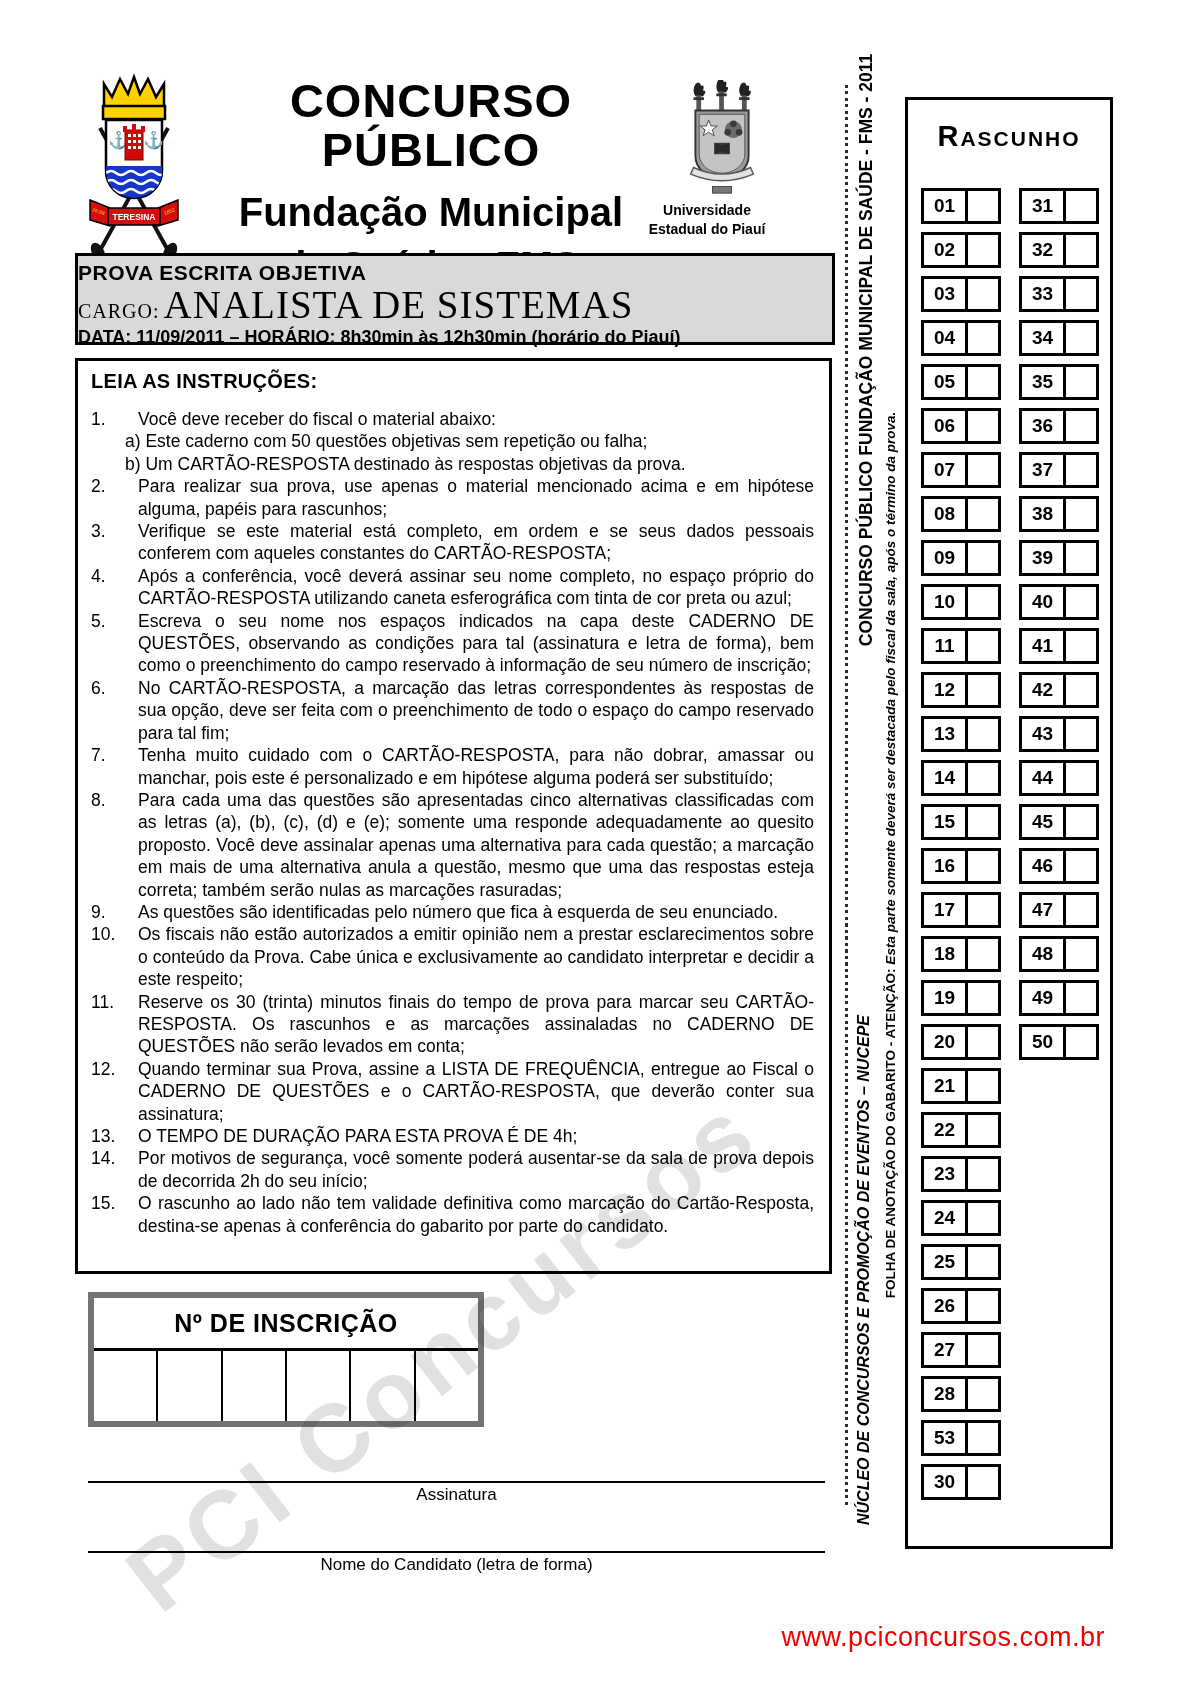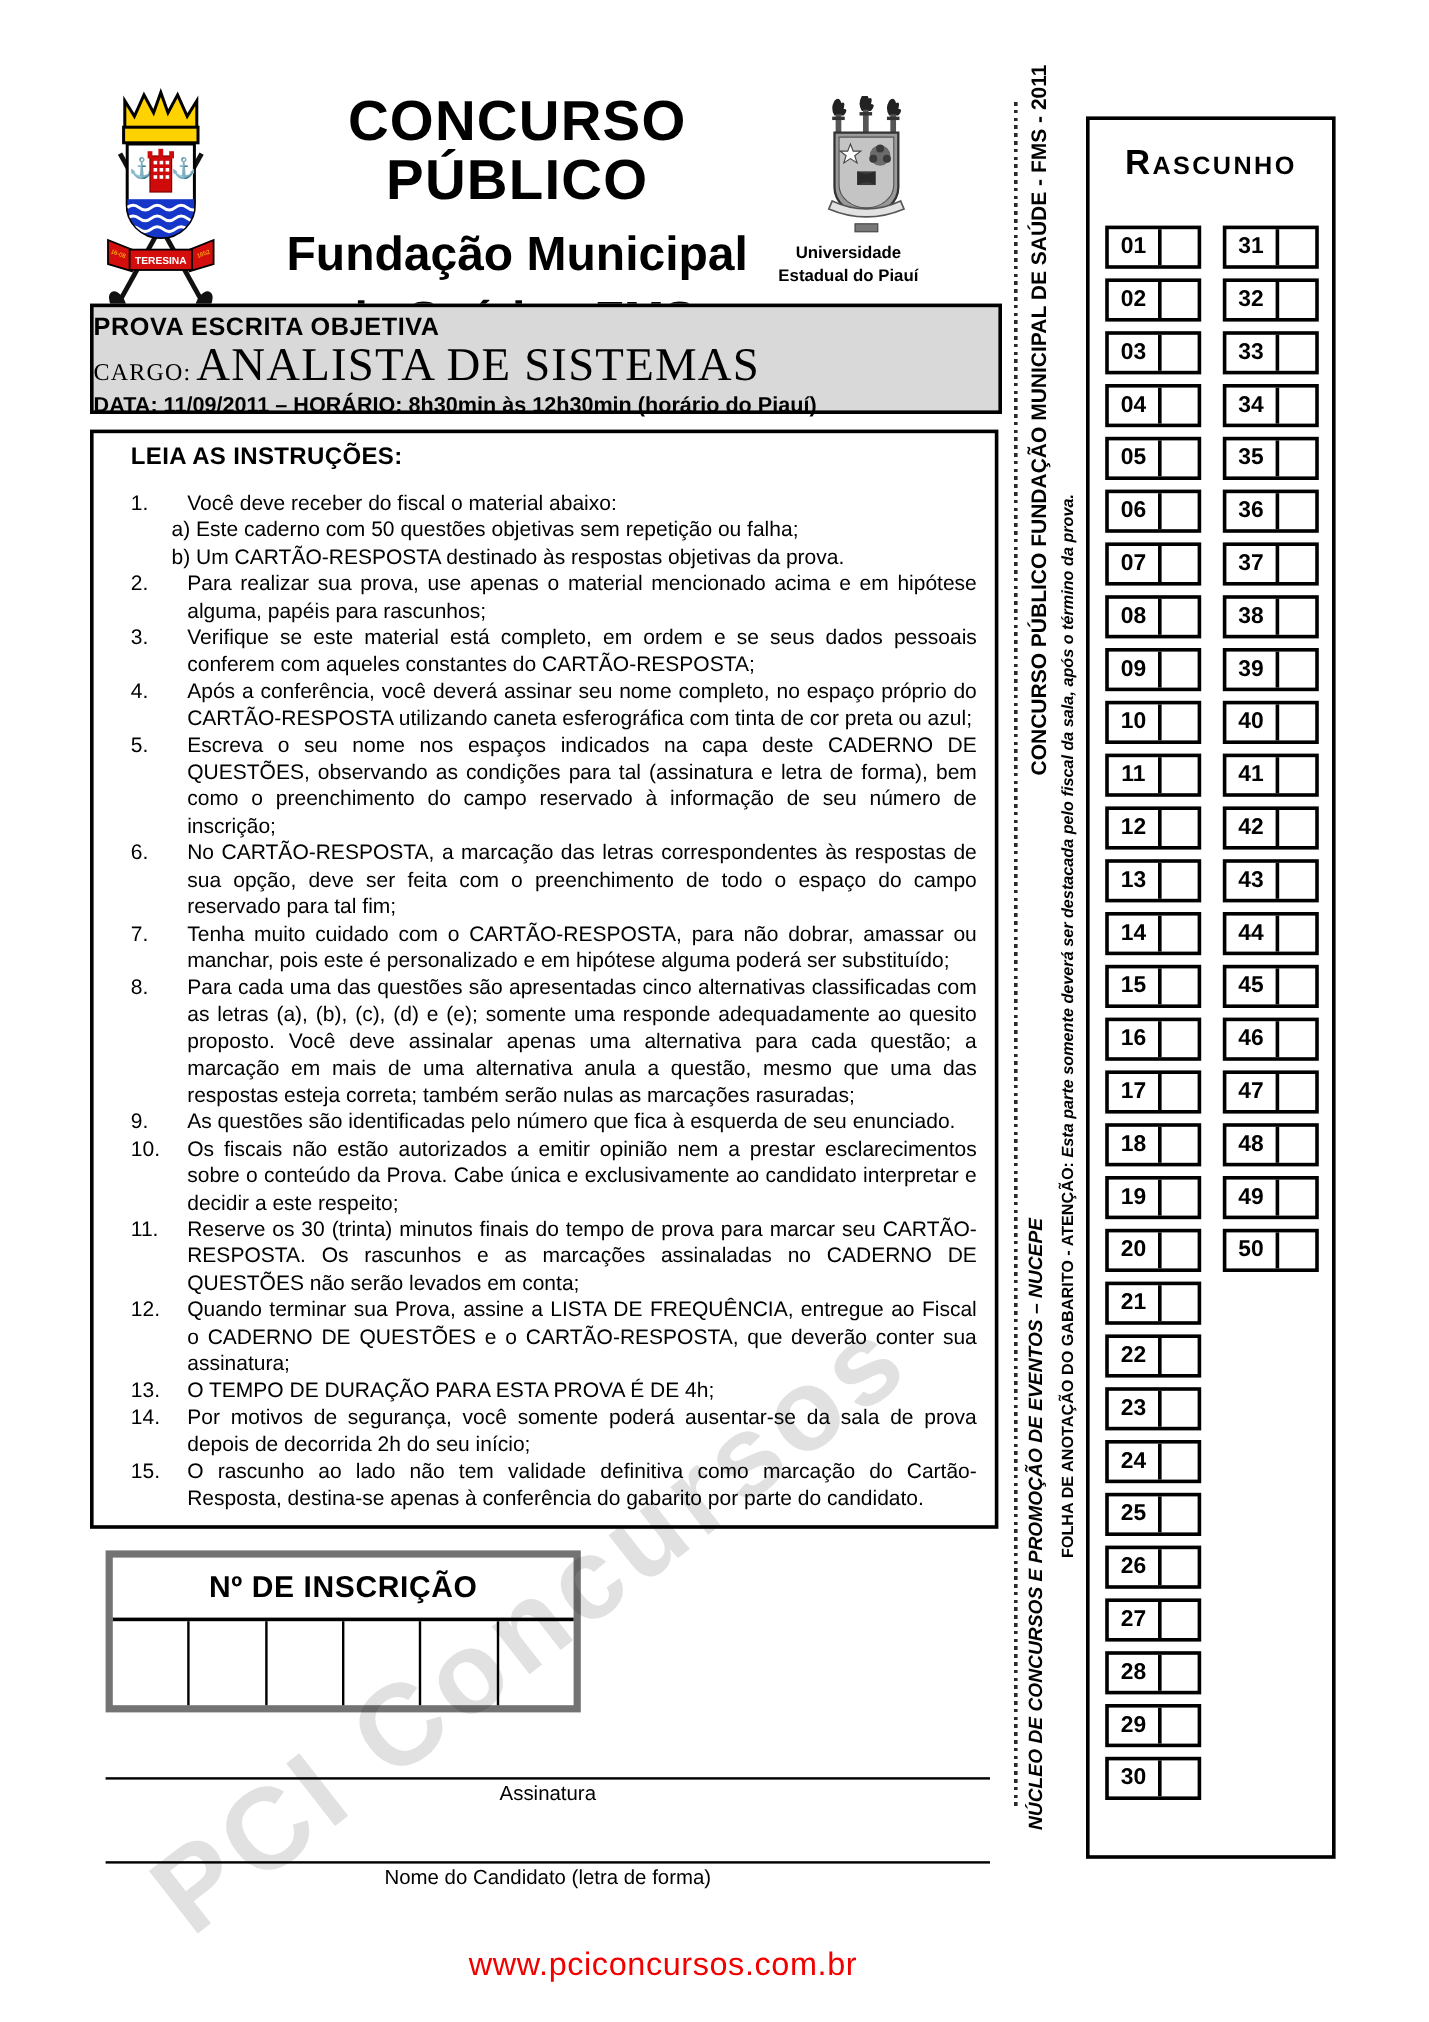--- a/index.html
+++ b/index.html
@@ -20,41 +20,41 @@
 
   
   #exam-box{left:75px;top:253px;width:760px;height:92px;background:#d9d9d9;border:3px solid #000;text-align:left;}
   .g1{font-size:21px;font-weight:bold;letter-spacing:.5px;margin-top:5px;}
   .g2{font-family:"Liberation Serif",serif;margin-top:0;line-height:1.05;}
   .cargo-label{font-size:20px;letter-spacing:1px;}
   .cargo-value{font-size:39px;letter-spacing:1px;}
   .g3{font-size:18px;font-weight:bold;margin-top:1px;}
 
   
-  #instr-box{left:75px;top:358px;width:757px;height:916px;border:3px solid #000;padding:9px 15px 0 31px;}
+  #instr-box{left:75px;top:358px;width:757px;height:916px;border:3px solid #000;padding:9px 15px 0 13px;}
   .ititle{font-size:20px;font-weight:bold;letter-spacing:.3px;}
   #instructions-list{margin-top:15px;font-size:17.5px;line-height:22.4px;}
   .instr-item{display:flex;}
   .inum{flex:0 0 47px;}
   .itext{flex:1;text-align:justify;}
   .isub{margin-left:-13px;text-align:left;}
 
   
   #inscricao-box{left:88px;top:1292px;width:396px;border:6px solid #737373;}
   #inscricao-title{height:50px;line-height:50px;text-align:center;font-size:25px;font-weight:bold;border-bottom:3px solid #000;letter-spacing:.5px;}
   #inscricao-cells{display:flex;height:70px;}
   .icell{flex:1;border-left:2px solid #000;}
   .icell:first-child{border-left:none;}
 
   
   .sig-line{left:88px;width:737px;border-top:2px solid #000;}
   .sig-label{left:88px;width:737px;text-align:center;font-size:17px;}
 
   
-  #footer-url{left:0;top:1622px;width:1105px;text-align:center;font-size:27px;letter-spacing:.5px;}
+  #footer-url{left:0;top:1622px;width:1105px;text-align:right;font-size:27px;letter-spacing:.5px;}
 
   
   #watermark{left:140px;top:1535px;font-size:96px;font-weight:bold;letter-spacing:6px;
     color:#c8c8c8;opacity:.55;white-space:nowrap;transform:rotate(-38deg);transform-origin:0 50%;
     z-index:5;mix-blend-mode:multiply;pointer-events:none;}
 
   
   #perforation{left:845px;top:85px;width:3px;height:1420px;
     background:repeating-linear-gradient(to bottom,#2a2a2a 0 3px,transparent 3px 6.5px);}
   .vtext{position:absolute;white-space:nowrap;transform:translate(-50%,-50%) rotate(-90deg);}
@@ -414,21 +414,21 @@
       </div>
       <div class="ritem">
         <div class="rnum">27</div>
         <div class="rcell"></div>
       </div>
       <div class="ritem">
         <div class="rnum">28</div>
         <div class="rcell"></div>
       </div>
       <div class="ritem">
-        <div class="rnum">29</div>
+        <div class="rnum">53</div>
         <div class="rcell"></div>
       </div>
       <div class="ritem">
         <div class="rnum">30</div>
         <div class="rcell"></div>
       </div>
     </div>
   <div class="rcol" id="rcol-right">
       <div class="ritem">
         <div class="rnum">31</div>

